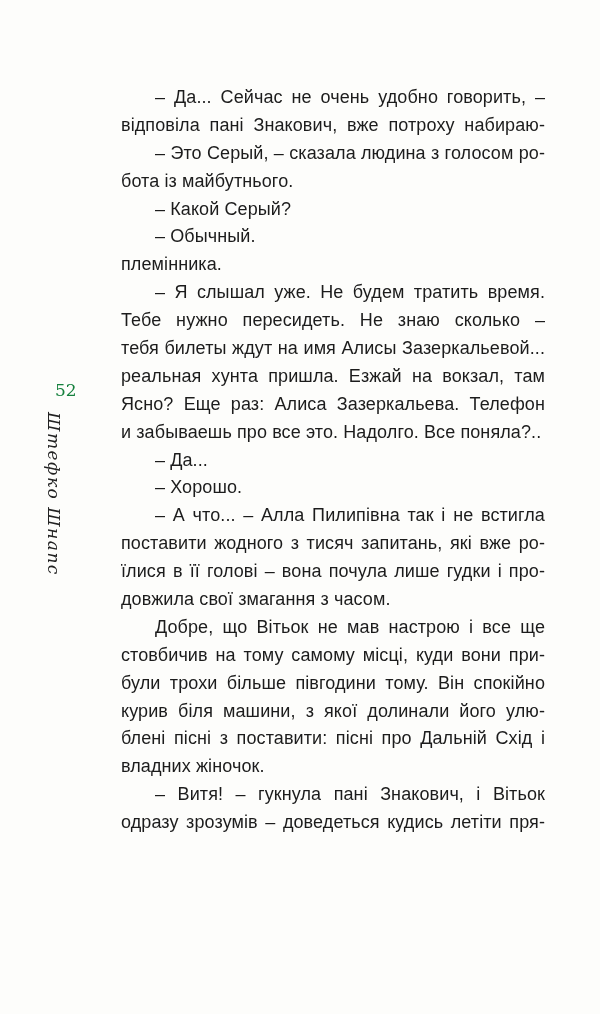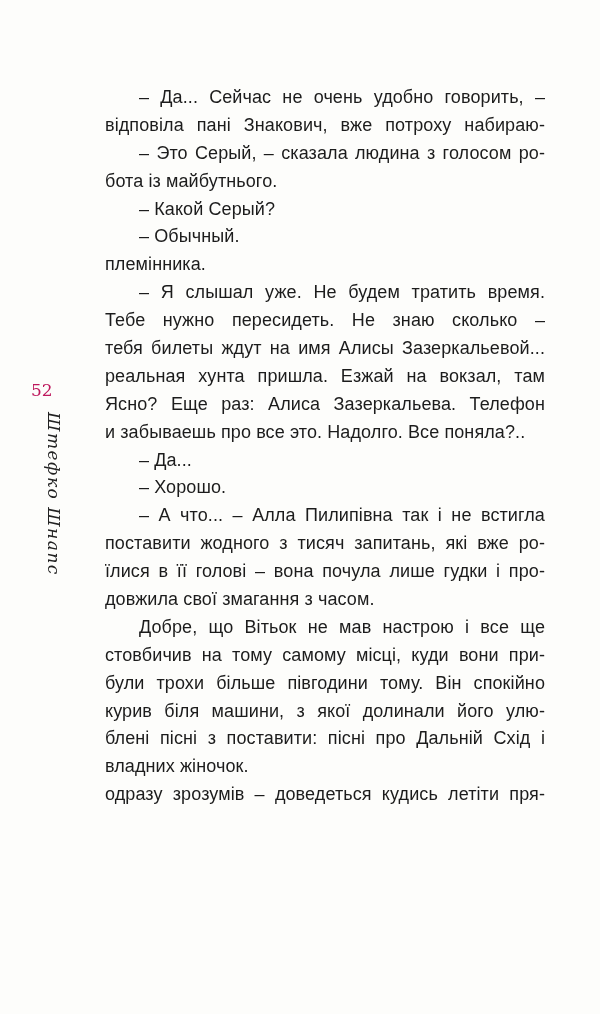--- a/index.html
+++ b/index.html
@@ -28,36 +28,37 @@
     width: 440px;
     font-size: 18px;
     line-height: 27.9px;
     letter-spacing: 0.1px;
   }
   .line {
     text-align: left;
     white-space: normal;
     height: 27.9px;
     overflow: hidden;
+    margin-left: 16px;
   }
   .line.j {
     text-align: justify;
     text-align-last: justify;
   }
   .line.ind {
     padding-left: 34px;
   }
   
   .folio {
     position: absolute;
-    left: 31px;
+    left: 55px;
     top: 380px;
     font-family: "DejaVu Serif", serif;
     font-size: 17px;
-    color: #be185d;
+    color: #15803d;
   }
   .runhead {
     position: absolute;
     left: 44px;
     top: 412px;
     height: 200px;
     writing-mode: vertical-rl;
     font-family: "DejaVu Serif", serif;
     font-style: italic;
     font-size: 17px;
@@ -90,15 +91,16 @@
       <div class="line j ind">– А что... – Алла Пилипівна так і не встигла</div>
       <div class="line j">поставити жодного з тисяч запитань, які вже ро-</div>
       <div class="line j">їлися в її голові – вона почула лише гудки і про-</div>
       <div class="line">довжила свої змагання з часом.</div>
       <div class="line j ind">Добре, що Вітьок не мав настрою і все ще</div>
       <div class="line j">стовбичив на тому самому місці, куди вони при-</div>
       <div class="line j">були трохи більше півгодини тому. Він спокійно</div>
       <div class="line j">курив біля машини, з якої долинали його улю-</div>
       <div class="line j">блені пісні з поставити: пісні про Дальній Схід і</div>
       <div class="line">владних жіночок.</div>
+      <div class="line j ind">– Витя! – гукнула пані Знакович, і Вітьок</div>
       <div class="line j">одразу зрозумів – доведеться кудись летіти пря-</div>
     </div>
 </div>
 
 </body></html>

